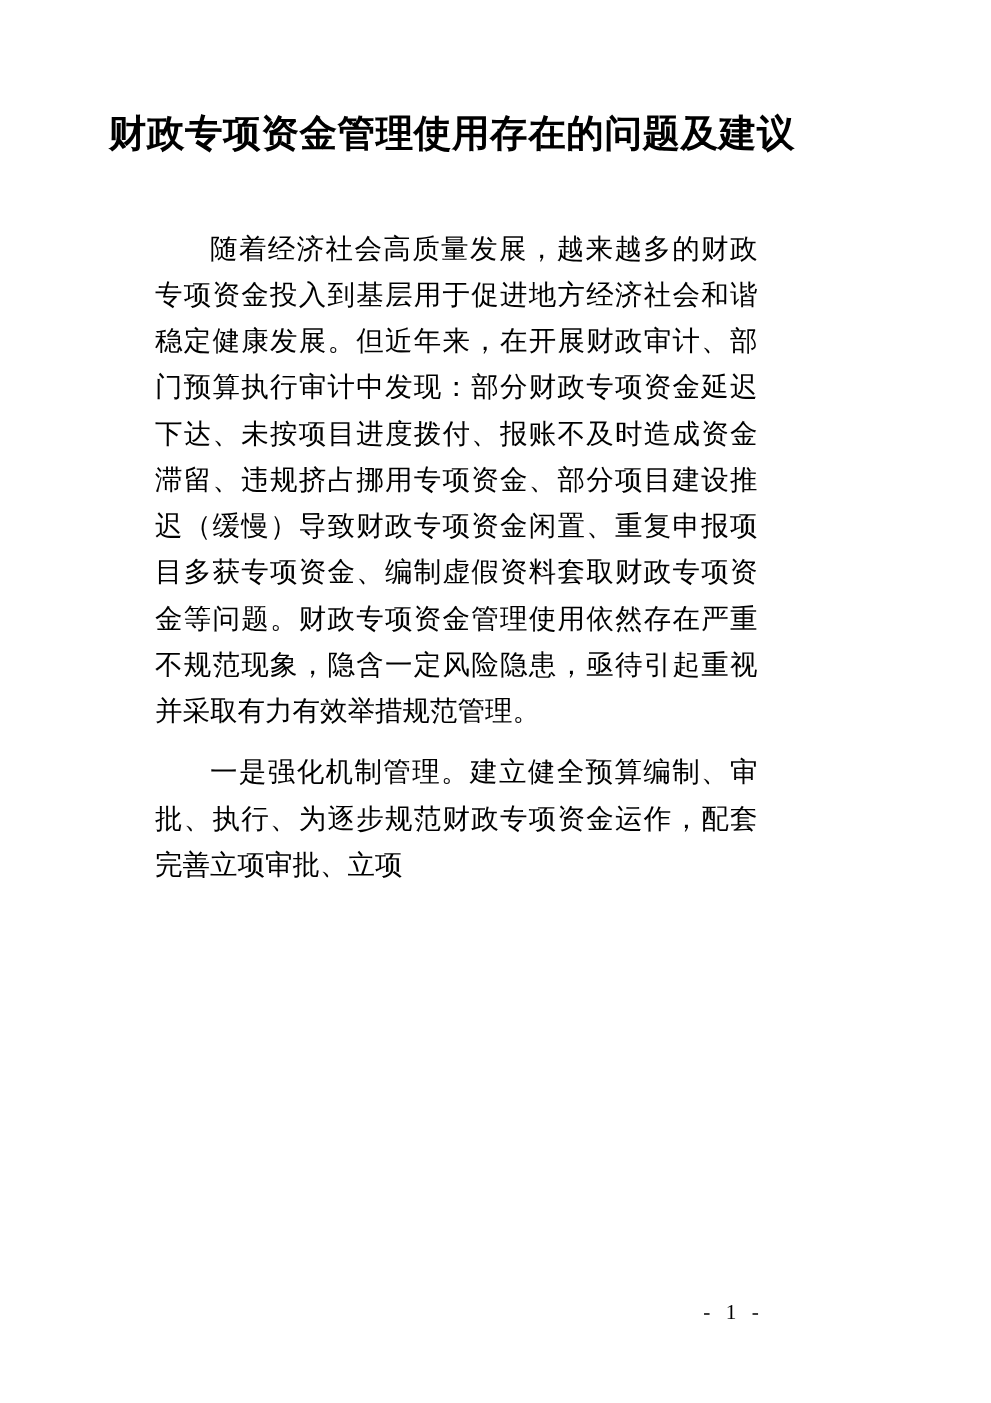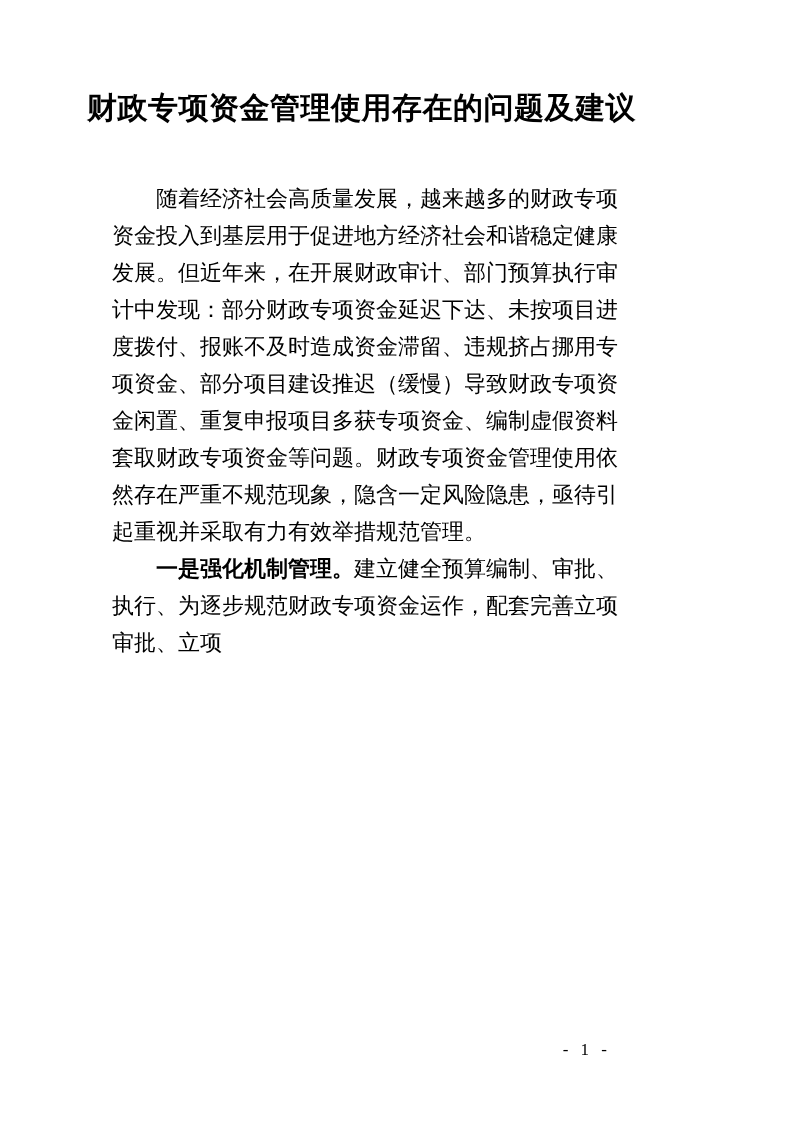--- a/index.html
+++ b/index.html
@@ -27,26 +27,26 @@
     letter-spacing: 0.5px;
     font-family: "Liberation Serif", "DejaVu Serif", serif;
   }
   .doc-body {
     margin: 50px 105px 0 112px;
     font-size: 22px;
     line-height: 37px;
     text-align: justify;
   }
   .para {
-    margin: 0;
+    margin: 12px;
     padding: 0;
     text-indent: 2em;
   }
   .para-lead-bold {
-    font-weight: 700;
+    font-weight: 400;
     font-family: "Liberation Sans", "DejaVu Sans", sans-serif;
   }
   .page-footer {
     position: absolute;
     top: 1040px;
     right: 112px;
     font-size: 17px;
     letter-spacing: 4px;
     color: #000000;
     font-family: "Liberation Serif", "DejaVu Serif", serif;

